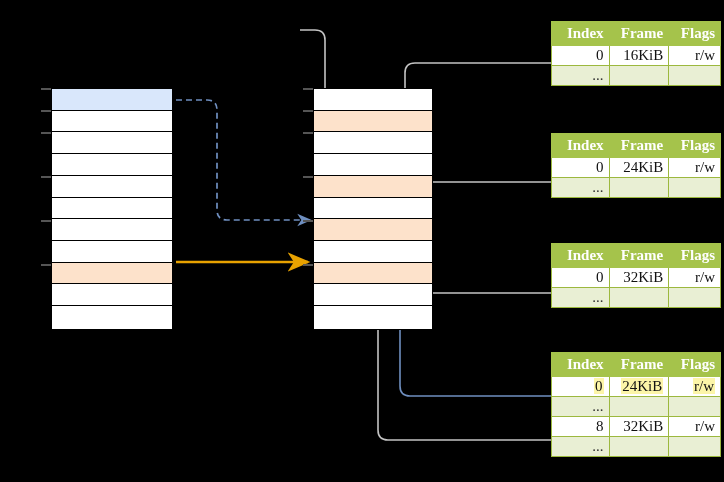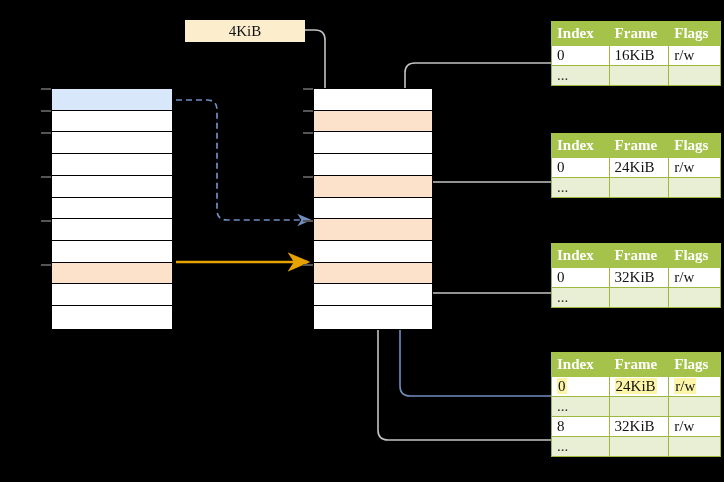--- a/index.html
+++ b/index.html
@@ -18,21 +18,21 @@
   .tick{position:absolute;height:1.5px;background:#555;width:10px;}
 
   
   .labelbox{position:absolute;box-sizing:border-box;background:#fcedcd;
             display:flex;align-items:center;justify-content:center;
             font-size:15px;color:#111;}
 
   
   .ptable{position:absolute;border-collapse:collapse;background:#fff;}
   .ptable td,.ptable th{box-sizing:border-box;border:1px solid #9cb83e;
-        padding:1px 5px;font-size:15px;color:#111;text-align:left;
+        padding:1px 5px;font-size:15px;color:#111;text-align:right;
         font-family:"Liberation Serif","DejaVu Serif",serif;}
   .ptable th{background:#a5c34b;color:#fff;font-weight:bold;font-size:15px;
         border:1px solid #a5c34b;padding:3px 5px;}
   .ptable td.dots{background:#e9efd4;color:#333;}
   .ptable td.val{background:#fff;}
   .hl{background:#fcf5a8;padding:0 1px;}
   .cellhl{background:#fcf5a8;}
 
   
   #wires{position:absolute;left:0;top:0;width:724px;height:482px;pointer-events:none;}
@@ -65,21 +65,20 @@
 
     <path d="M560,440 H388 Q378,440 378,430 V272" fill="none" stroke="#c3c3c3" stroke-width="1.6" marker-end="url(#ag)"></path>
 
     <path d="M560,396 H410 Q400,396 400,386 V228" fill="none" stroke="#6f8fc0" stroke-width="1.6" marker-end="url(#ab)"></path>
 
     <path d="M176,100 H207 Q217,100 217,110 V210 Q217,220 227,220 H310" fill="none" stroke="#6f8fc0" stroke-width="1.7" stroke-dasharray="6,4" marker-end="url(#ab)"></path>
 
     <path d="M176,262 H308" fill="none" stroke="#e8a200" stroke-width="2.4" marker-end="url(#ao)"></path>
   </svg>
 
-  <div class="labelbox" style="left:185px;top:20px;width:120px;height:22px;">4KiB</div>
 
   <div class="memcol" id="left-col" style="left:51px;top:88px;width:122px;height:242px;">
       <div class="memrow blue" style="height: 21.7273px;"></div>
       <div class="memrow " style="height: 21.7273px;"></div>
       <div class="memrow " style="height: 21.7273px;"></div>
       <div class="memrow " style="height: 21.7273px;"></div>
       <div class="memrow " style="height: 21.7273px;"></div>
       <div class="memrow " style="height: 21.7273px;"></div>
       <div class="memrow " style="height: 21.7273px;"></div>
       <div class="memrow " style="height: 21.7273px;"></div>

